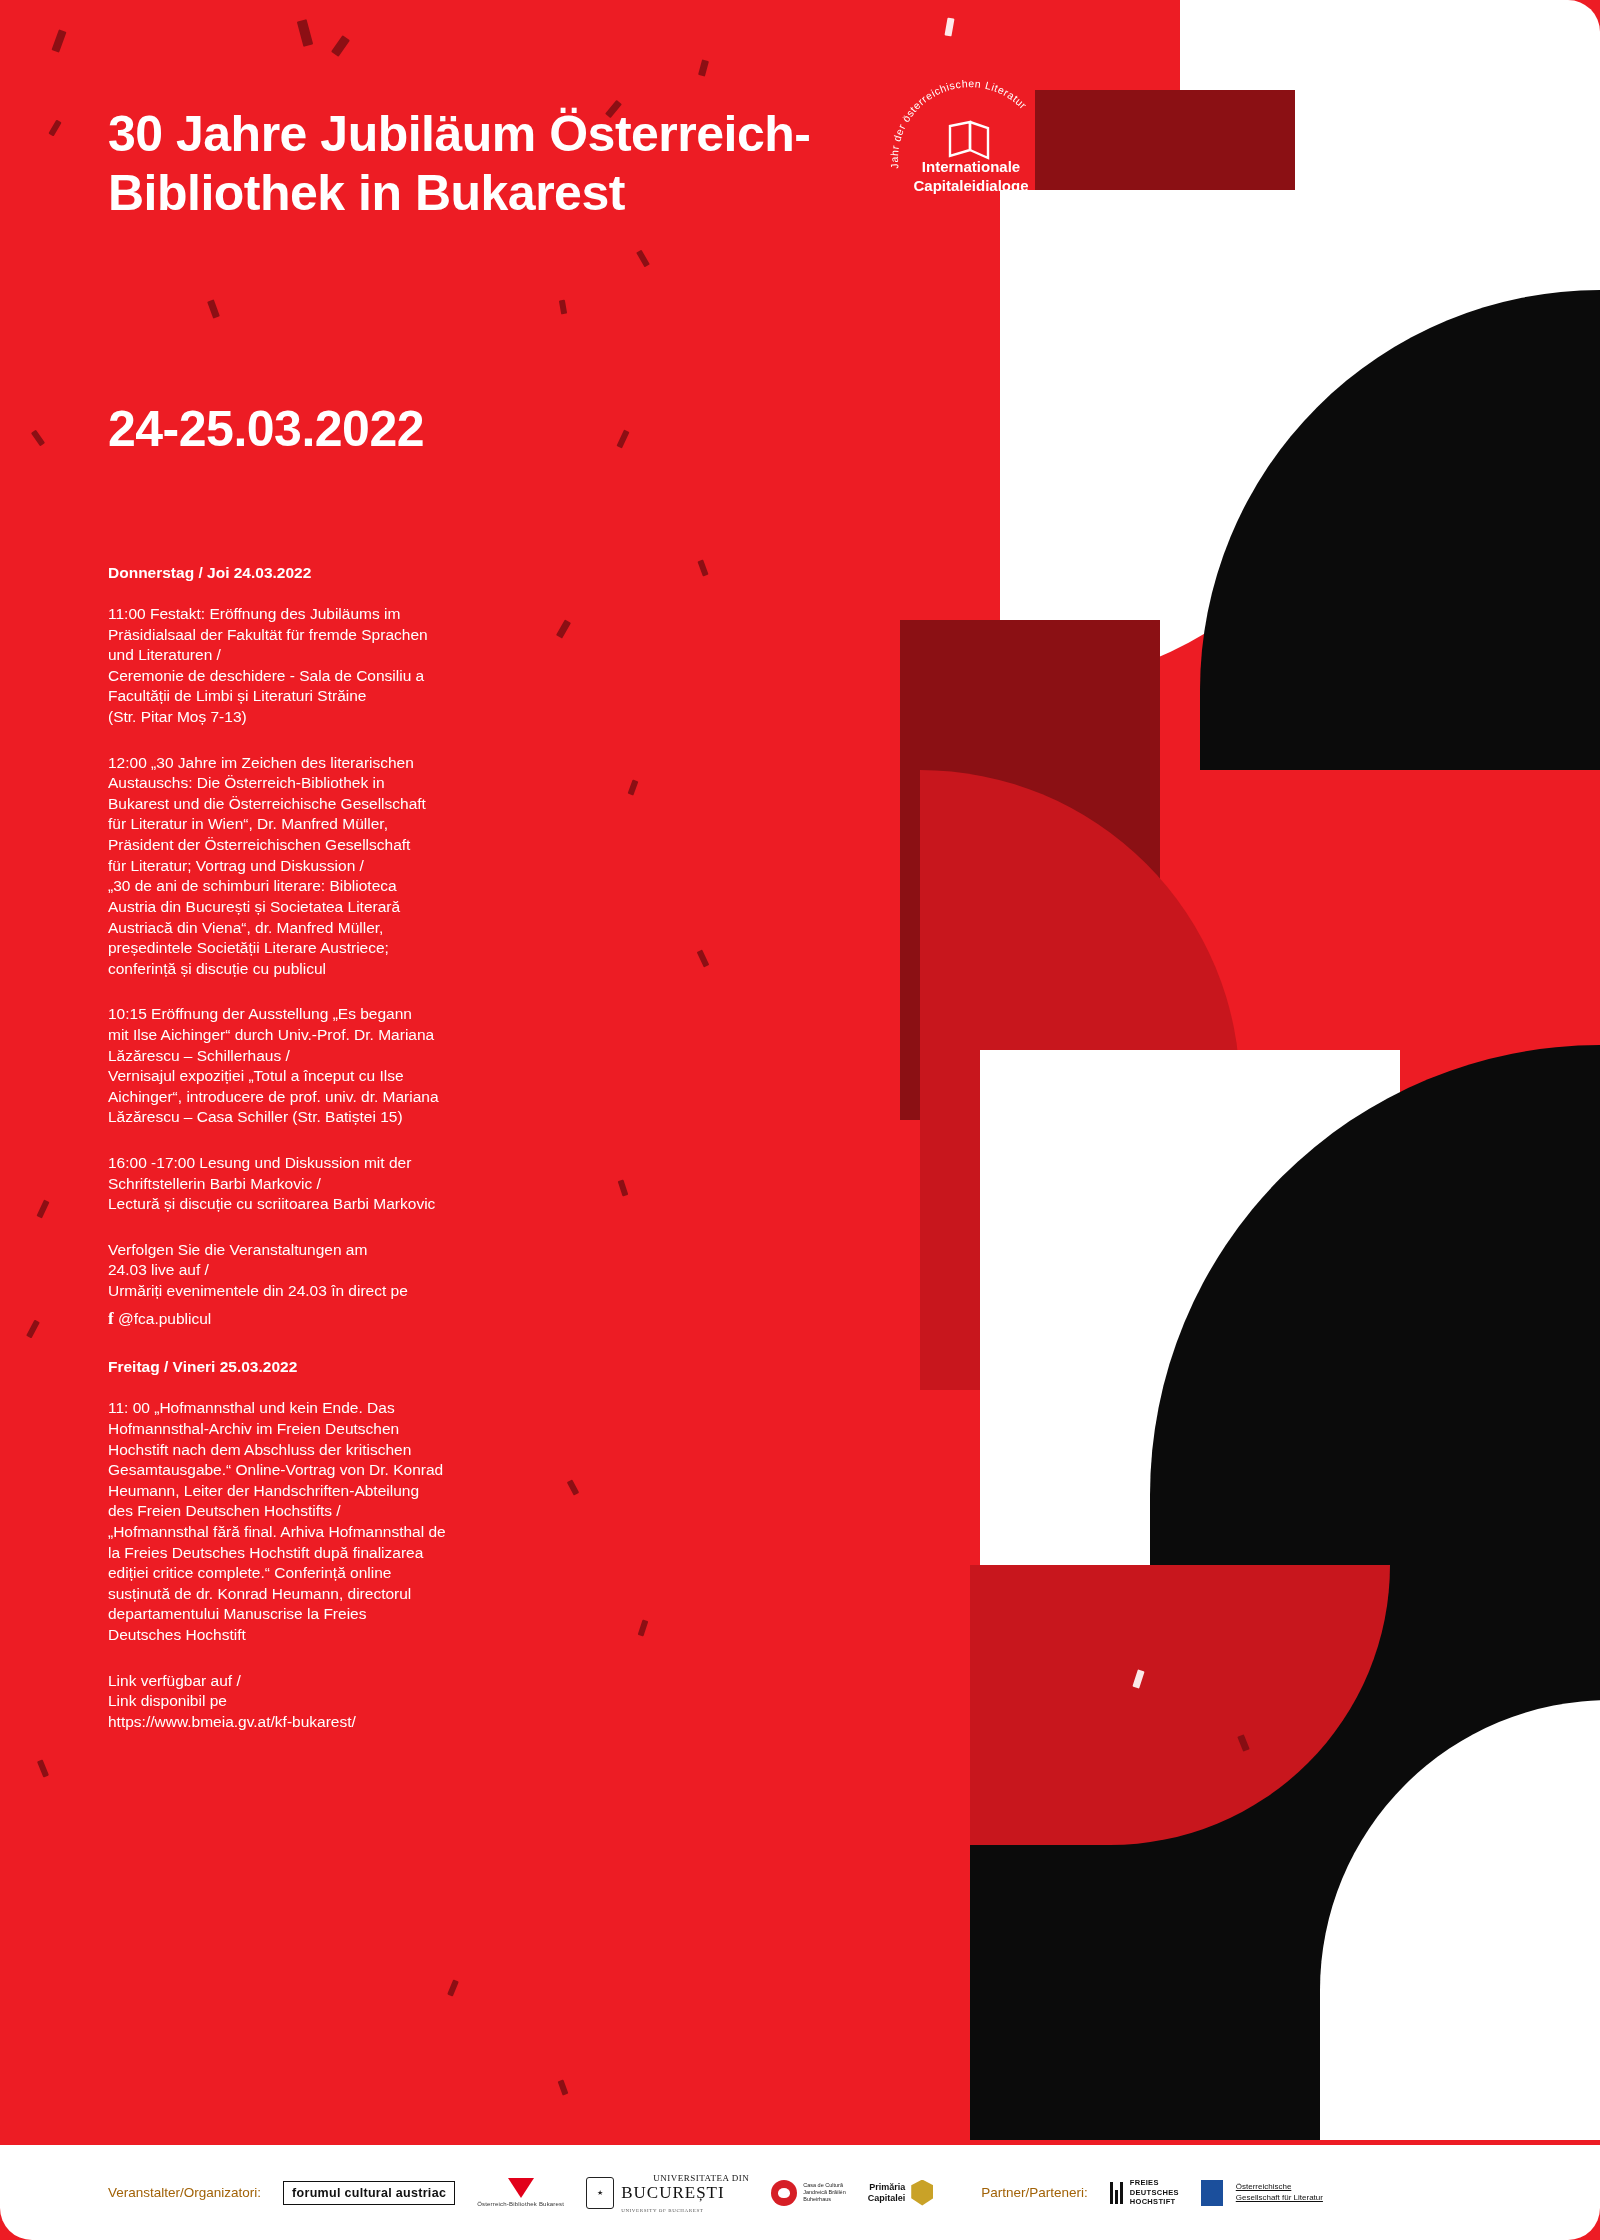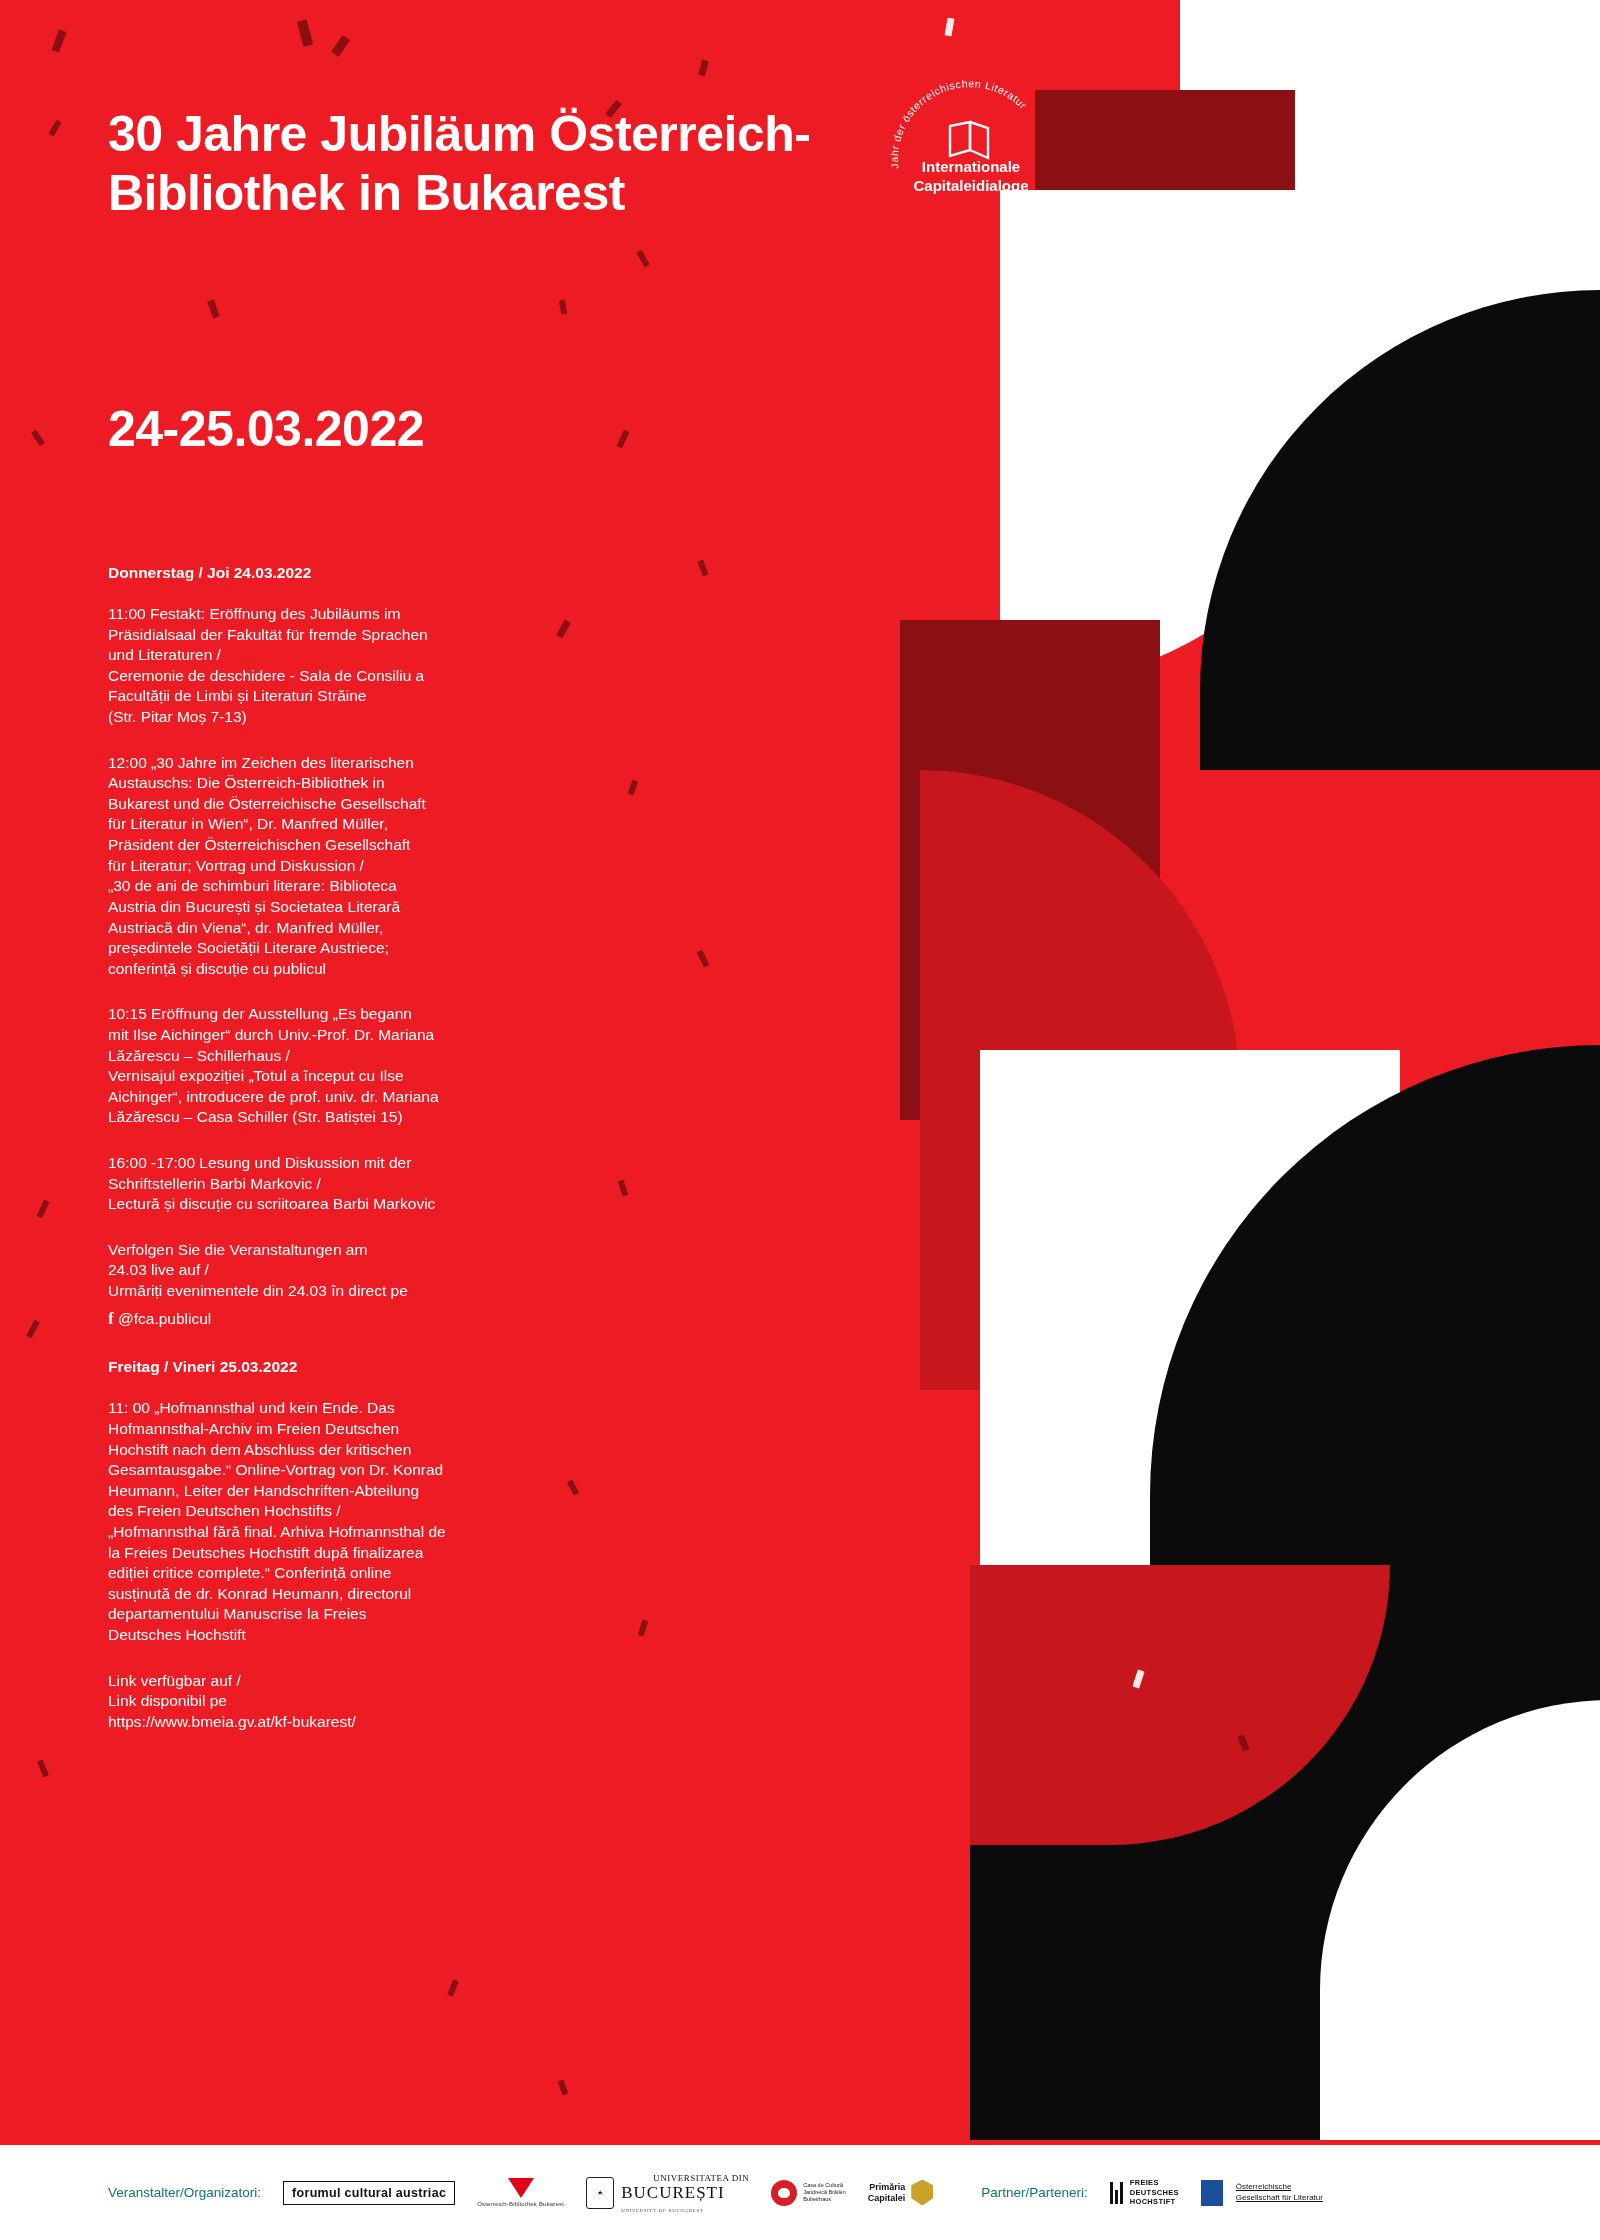--- a/index.html
+++ b/index.html
@@ -3,21 +3,21 @@
 <meta charset="utf-8">
 <style>
   html,body{margin:0;padding:0;}
   body{
     width:1600px;height:2240px;
     background:#ED1C24;
     font-family:"Liberation Sans", sans-serif;
     overflow:hidden;
     position:relative;
   }
-  .poster{position:absolute;inset:0;overflow:hidden;}
+  .poster{position:absolute;inset:0;overflow:hidden;border-radius:32px;}
 
   
   .art{position:absolute;top:0;right:0;width:800px;height:2140px;overflow:hidden;}
   .shape{position:absolute;}
 
   .q-white-1{top:0;left:380px;width:420px;height:560px;background:#ffffff;
              border-bottom-left-radius:420px;}
   .dark-sq-1{top:90px;left:235px;width:260px;height:500px;background:#8B1014;}
   .q-black-1{top:290px;left:400px;width:400px;height:480px;background:#0b0b0b;
              border-top-left-radius:400px;}
@@ -57,21 +57,21 @@
   .program{position:absolute;left:108px;top:525px;width:470px;color:#fff;margin-top:39px;}
   .day{font-size:15.5px;font-weight:bold;margin-bottom:22px;}
   .block{font-size:15.5px;line-height:1.33;margin-bottom:25px;white-space:pre-line;}
   .fb{font-size:15.5px;line-height:1.33;}
   .fb .fglyph{font-family:"Liberation Serif", serif;font-weight:bold;font-size:17px;}
 
   
   .footer{position:absolute;left:0;bottom:0;width:1600px;height:95px;background:#fff;}
   .footer-inner{position:absolute;inset:0;display:flex;align-items:center;
                 padding:0 108px;gap:22px;font-size:13px;color:#111;}
-  .flabel{font-size:13.5px;color:#0f766e;white-space:nowrap;text-align:right;}
+  .flabel{font-size:13.5px;color:#a16207;white-space:nowrap;text-align:right;}
   .logo-box{display:flex;align-items:center;justify-content:center;height:42px;}
   .logo-fca{font-size:12.5px;font-weight:bold;border:1.5px solid #111;
             padding:4px 8px;letter-spacing:.3px;white-space:nowrap;}
   .logo-ob{display:flex;flex-direction:column;align-items:center;gap:3px;}
   .logo-ob .tri{width:0;height:0;border-left:13px solid transparent;
                 border-right:13px solid transparent;border-top:20px solid #E2001A;}
   .logo-ob .cap{font-size:6px;color:#333;letter-spacing:.2px;}
   .logo-uni{display:flex;align-items:center;gap:7px;}
   .logo-uni .seal{width:26px;height:30px;border:1.2px solid #222;border-radius:3px;
                   display:flex;align-items:center;justify-content:center;font-size:7px;color:#222;}

